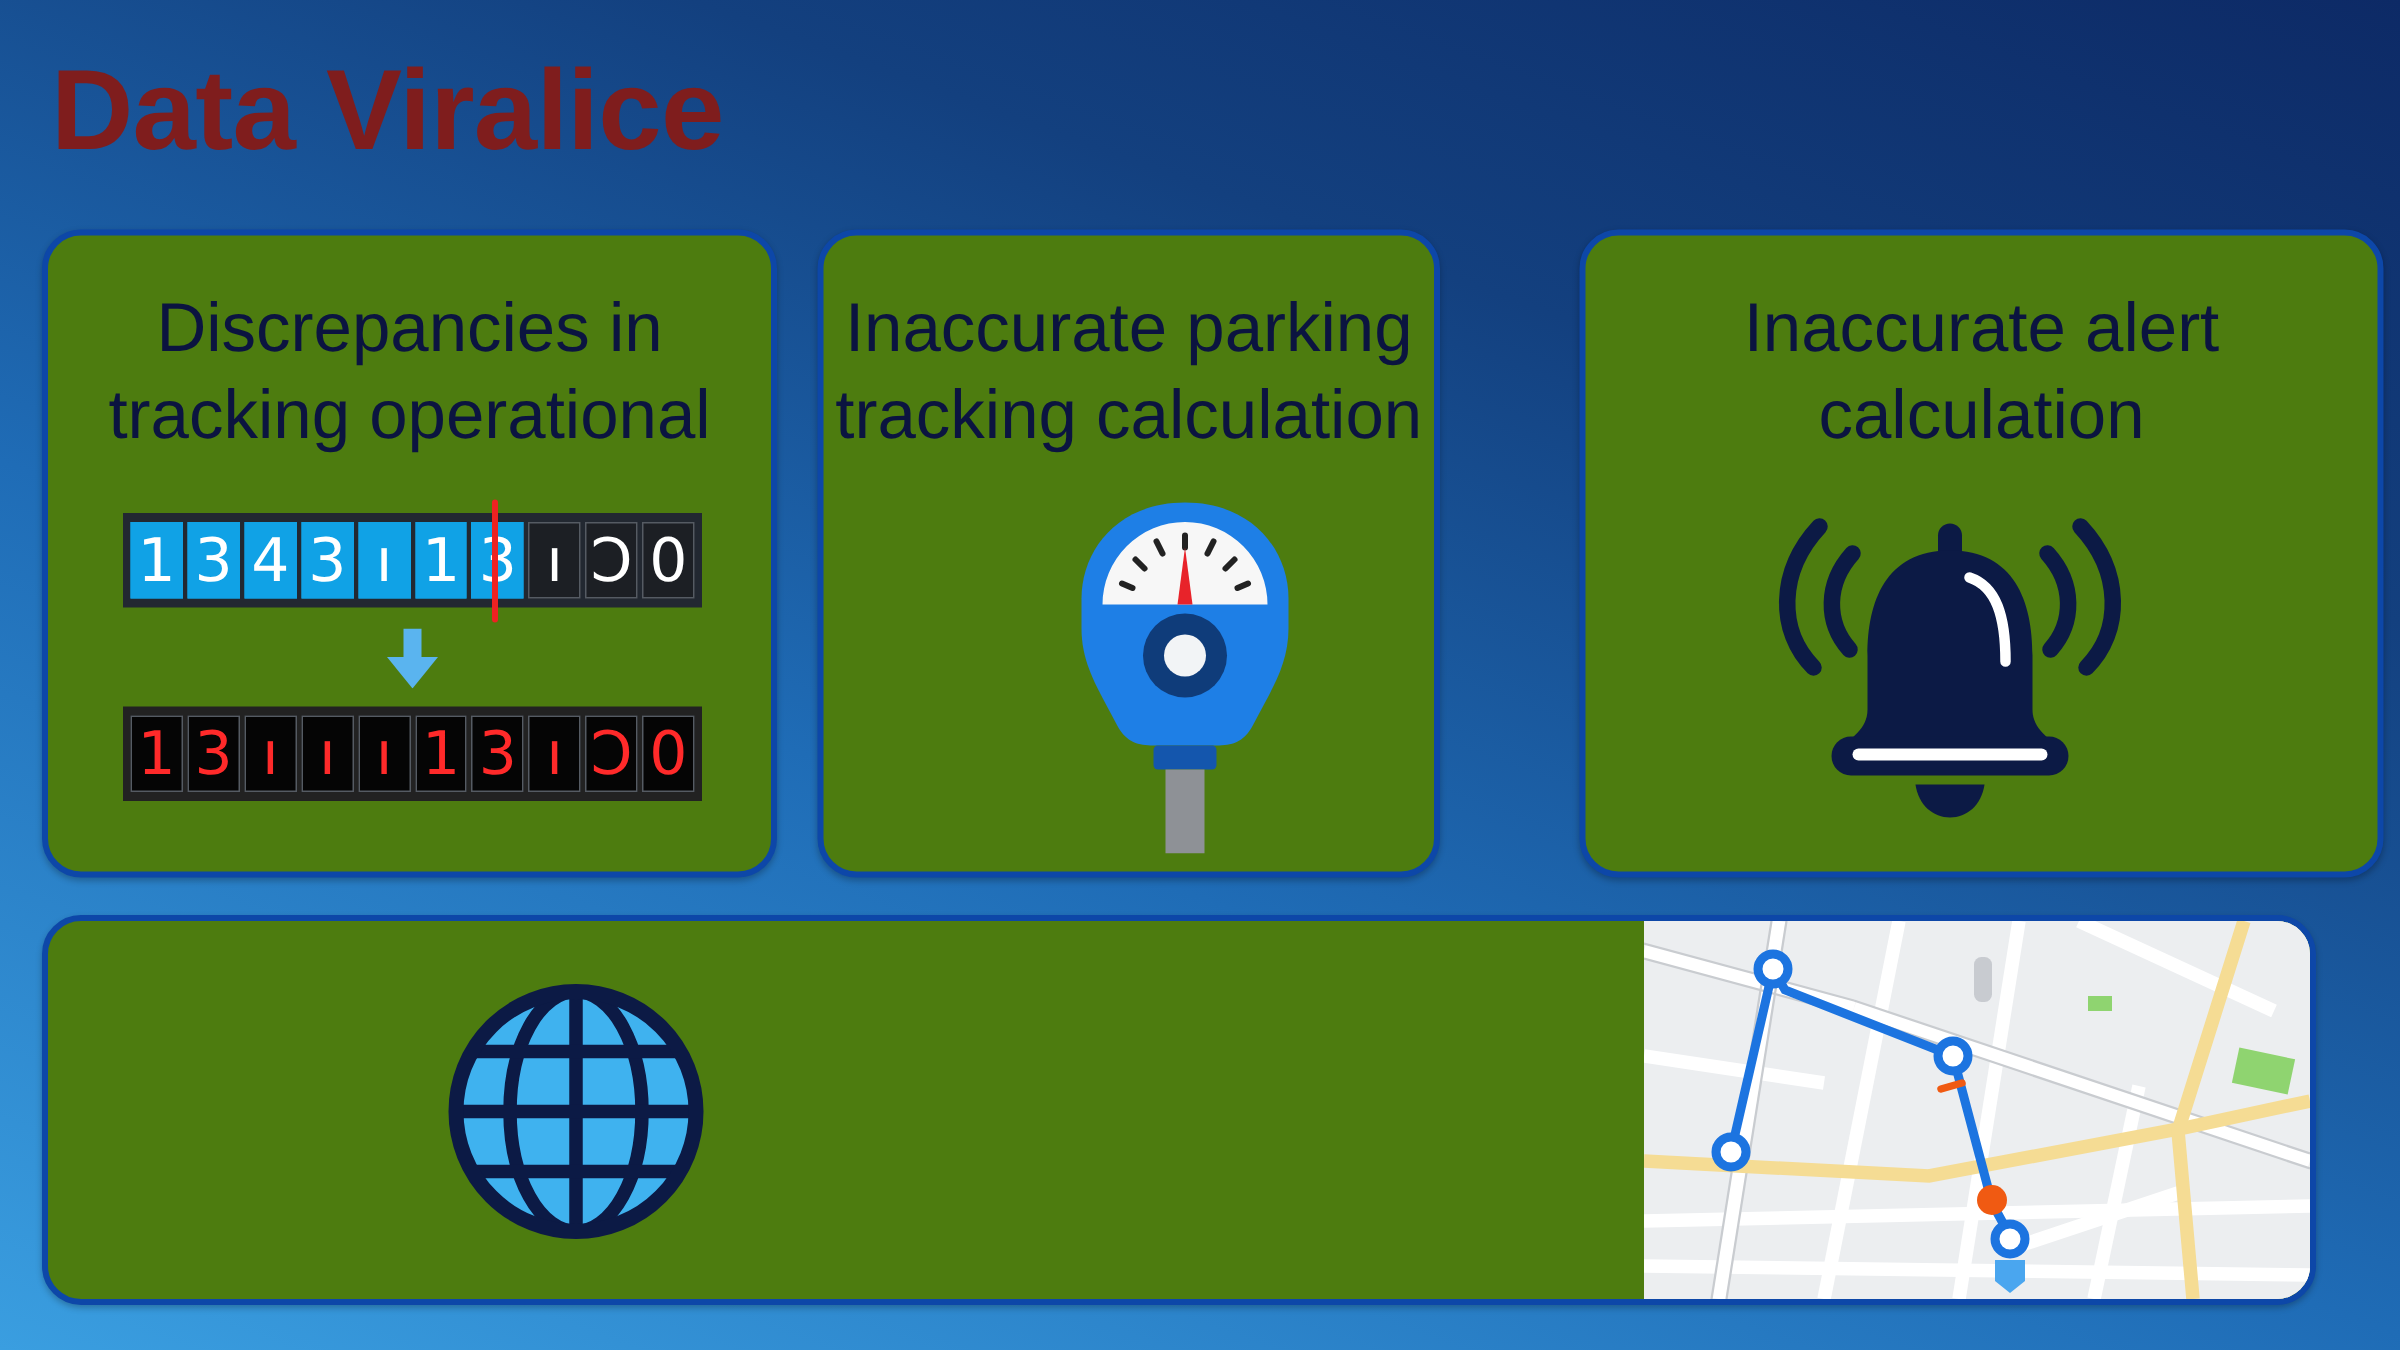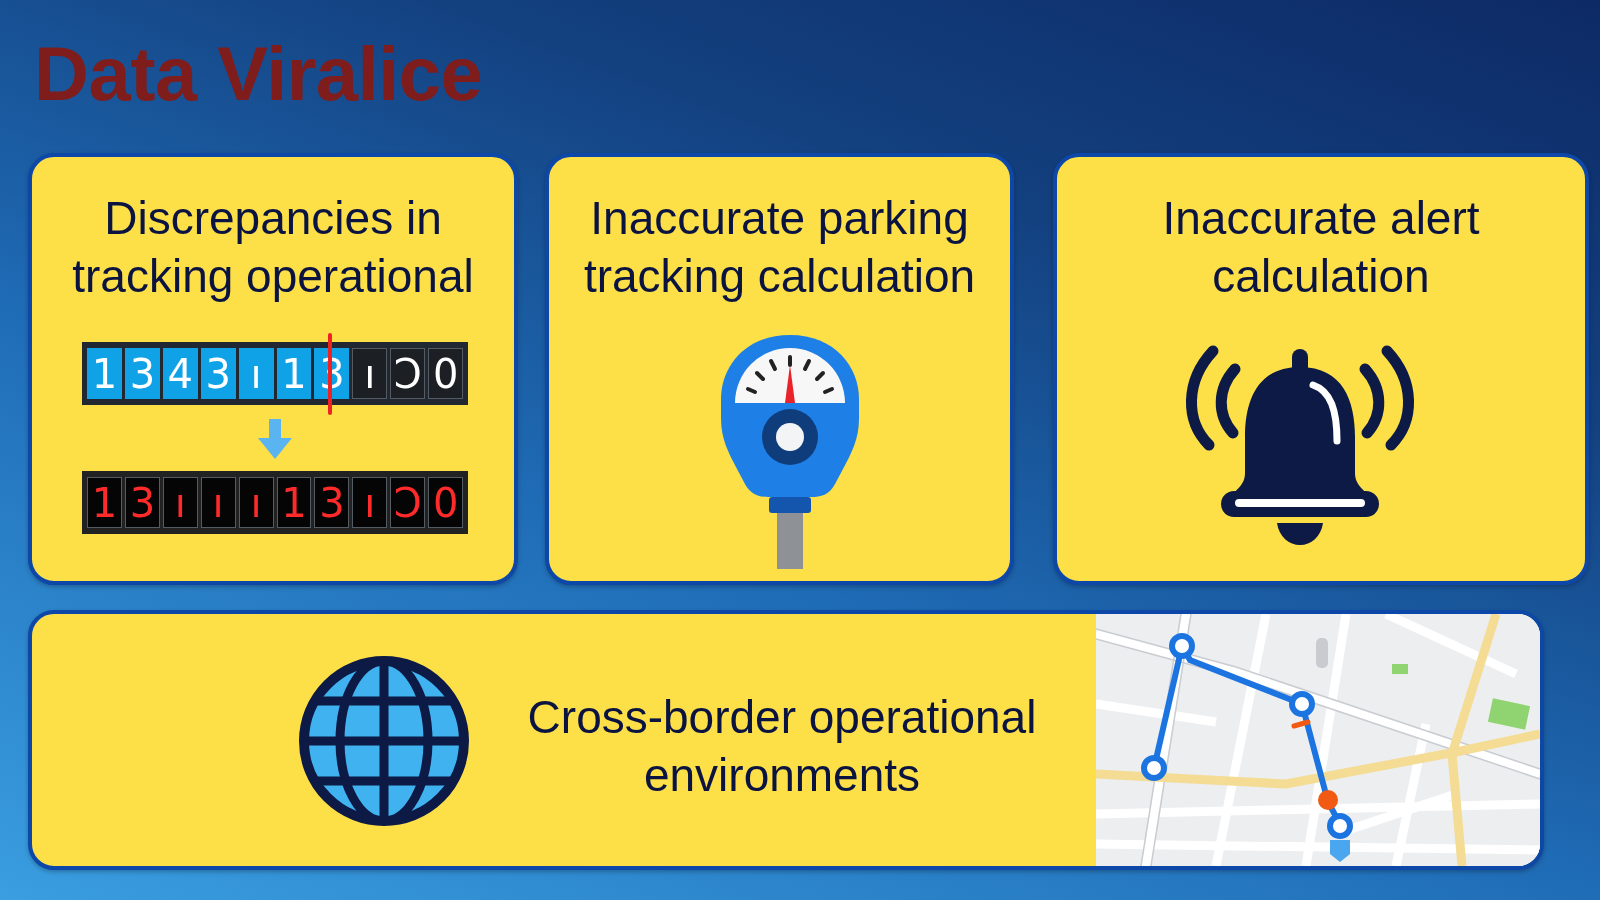--- a/index.html
+++ b/index.html
@@ -8,34 +8,34 @@
     font-family: "Liberation Sans", sans-serif;
     background: linear-gradient(200deg, #0d2a66 0%, #13407f 28%, #1f6cb6 60%, #3a9ee0 100%);
     position: relative;
   }
   .title {
     position: absolute; left: 34px; top: 30px;
     font-size: 76px; font-weight: bold; color: #7f1d1d;
     letter-spacing: -0.5px;
   }
   .card {
-    position: absolute; background: #fde047;
+    position: absolute; background: #4d7c0f;
     border: 4px solid #0d47a8;
     border-radius: 26px;
     box-shadow: 0 2px 4px rgba(0,0,0,0.25);
     overflow: hidden;
   }
   .card-title {
     position: absolute; left: 0; right: 0; top: 32px;
     text-align: center; font-size: 46px; line-height: 58px;
     color: #0b1440;
   }
   .card-title .line { display: block; }
   #card1 { left: 28px; top: 153px; width: 490px; height: 432px; }
-  #card2 { left: 545px; top: 153px; width: 469px; height: 432px; }
+  #card2 { left: 545px; top: 153px; width: 415px; height: 432px; }
   #card3 { left: 1053px; top: 153px; width: 536px; height: 432px; }
   #card4 { left: 28px; top: 610px; width: 1516px; height: 260px; }
 
   .digit-strip {
     position: absolute; left: 50px; width: 386px; height: 63px;
     background: #222831; padding: 6px 5px; display: flex; gap: 3px;
   }
   .digit-strip .cell {
     flex: 1; display: flex; align-items: center; justify-content: center;
     font-size: 40px; border: 1px solid #555b63; background: #1c1f24; color: #ffffff;
@@ -159,24 +159,20 @@
     <g clip-path="url(#globeClip)" fill="none" stroke="#0c1a45" stroke-width="9">
       <line x1="88" y1="0" x2="88" y2="174"></line>
       <ellipse cx="88" cy="87" rx="44" ry="80"></ellipse>
       <line x1="0" y1="47" x2="176" y2="47"></line>
       <line x1="0" y1="87" x2="176" y2="87"></line>
       <line x1="0" y1="127" x2="176" y2="127"></line>
     </g>
     <circle cx="88" cy="87" r="80" fill="none" stroke="#0c1a45" stroke-width="10"></circle>
   </svg>
 
-  <div class="bottom-text">
-    <span class="line">Cross-border operational</span>
-    <span class="line">environments</span>
-  </div>
 
   <div class="map">
     <svg width="444" height="252" viewBox="0 0 444 252">
       <rect width="444" height="252" fill="#eceef0"></rect>
 
       <g stroke="#ffffff" stroke-width="9" fill="none">
         <line x1="0" y1="20" x2="140" y2="58"></line>
         <line x1="0" y1="90" x2="120" y2="108"></line>
         <line x1="0" y1="200" x2="444" y2="190"></line>
         <line x1="90" y1="0" x2="50" y2="252"></line>

